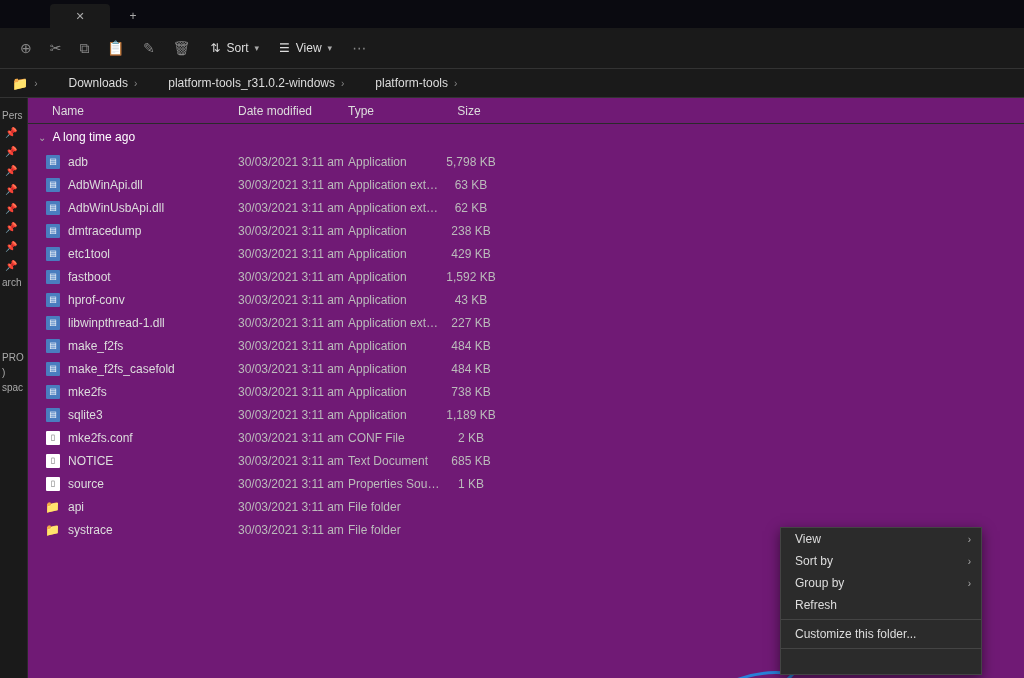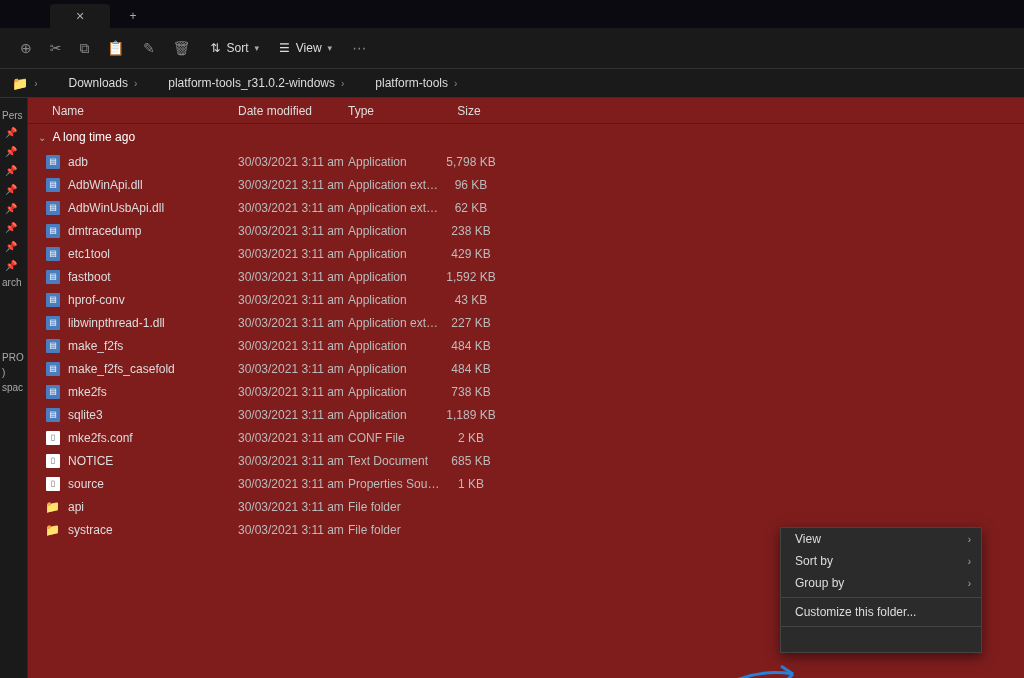--- a/index.html
+++ b/index.html
@@ -22,21 +22,21 @@
   .breadcrumb { height: 30px; display: flex; align-items: center; padding: 0 12px; gap: 6px; font-size: 12px; color: #ddd; border-top: 1px solid #333; border-bottom: 1px solid #333; background: #1a1a1a; }
   .bc-folder-icon { font-size: 13px; }
   .bc-chev { color: #888; font-size: 10px; }
   .bc-item { cursor: pointer; padding-left: 25px; }
   
   .body { display: flex; height: calc(100% - 98px); }
   .sidebar { width: 28px; background: #1a1a1a; border-right: 1px solid #2a2a2a; padding-top: 10px; display: flex; flex-direction: column; gap: 0; font-size: 10px; color: #aaa; }
   .sidebar-item { padding: 2px 2px; white-space: nowrap; overflow: hidden; }
   .sidebar-pin { font-size: 10px; padding: 4px 5px; }
   
-  .content { flex: 1; background: #7f1d1d; position: relative; }
+  .content { flex: 1; background: #701a75; position: relative; }
   .headers { display: flex; height: 26px; align-items: center; border-bottom: 1px solid #2a2a2a; color: #ddd; font-size: 12px; }
   .col-name { width: 210px; padding-left: 24px; }
   .col-date { width: 110px; }
   .col-type { width: 94px; }
   .col-size { width: 58px; text-align: center; padding-right: 4px; }
   
   .group-header { padding: 6px 10px; font-size: 12px; color: #fff; display: flex; align-items: center; gap: 6px; }
   .grp-chev { font-size: 10px; color: #aaa; }
   
   .file-row { display: flex; height: 23px; align-items: center; font-size: 12px; color: #ddd; }
@@ -142,21 +142,21 @@
             <div class="file-type">Application</div>
             <div class="file-size">5,798 KB</div>
           </div>
           <div class="file-row">
             <div class="file-name">
               <span class="file-icon icon-app">▤</span>
               <span>AdbWinApi.dll</span>
             </div>
             <div class="file-date">30/03/2021 3:11 am</div>
             <div class="file-type">Application exten...</div>
-            <div class="file-size">96 KB</div>
+            <div class="file-size">63 KB</div>
           </div>
           <div class="file-row">
             <div class="file-name">
               <span class="file-icon icon-app">▤</span>
               <span>AdbWinUsbApi.dll</span>
             </div>
             <div class="file-date">30/03/2021 3:11 am</div>
             <div class="file-type">Application exten...</div>
             <div class="file-size">62 KB</div>
           </div>
@@ -299,20 +299,23 @@
             <span class="ctx-arrow">›</span>
           </div>
         <div class="ctx-item">
             <span>Sort by</span>
             <span class="ctx-arrow">›</span>
           </div>
         <div class="ctx-item">
             <span>Group by</span>
             <span class="ctx-arrow">›</span>
           </div>
+        <div class="ctx-item">
+            <span>Refresh</span>
+          </div>
         <div class="ctx-sep"></div>
         <div class="ctx-item">
             <span>Customize this folder...</span>
           </div>
         <div class="ctx-sep"></div>
         <div class="ctx-item"></div>
 
       </div>
     </div>
   </div>

